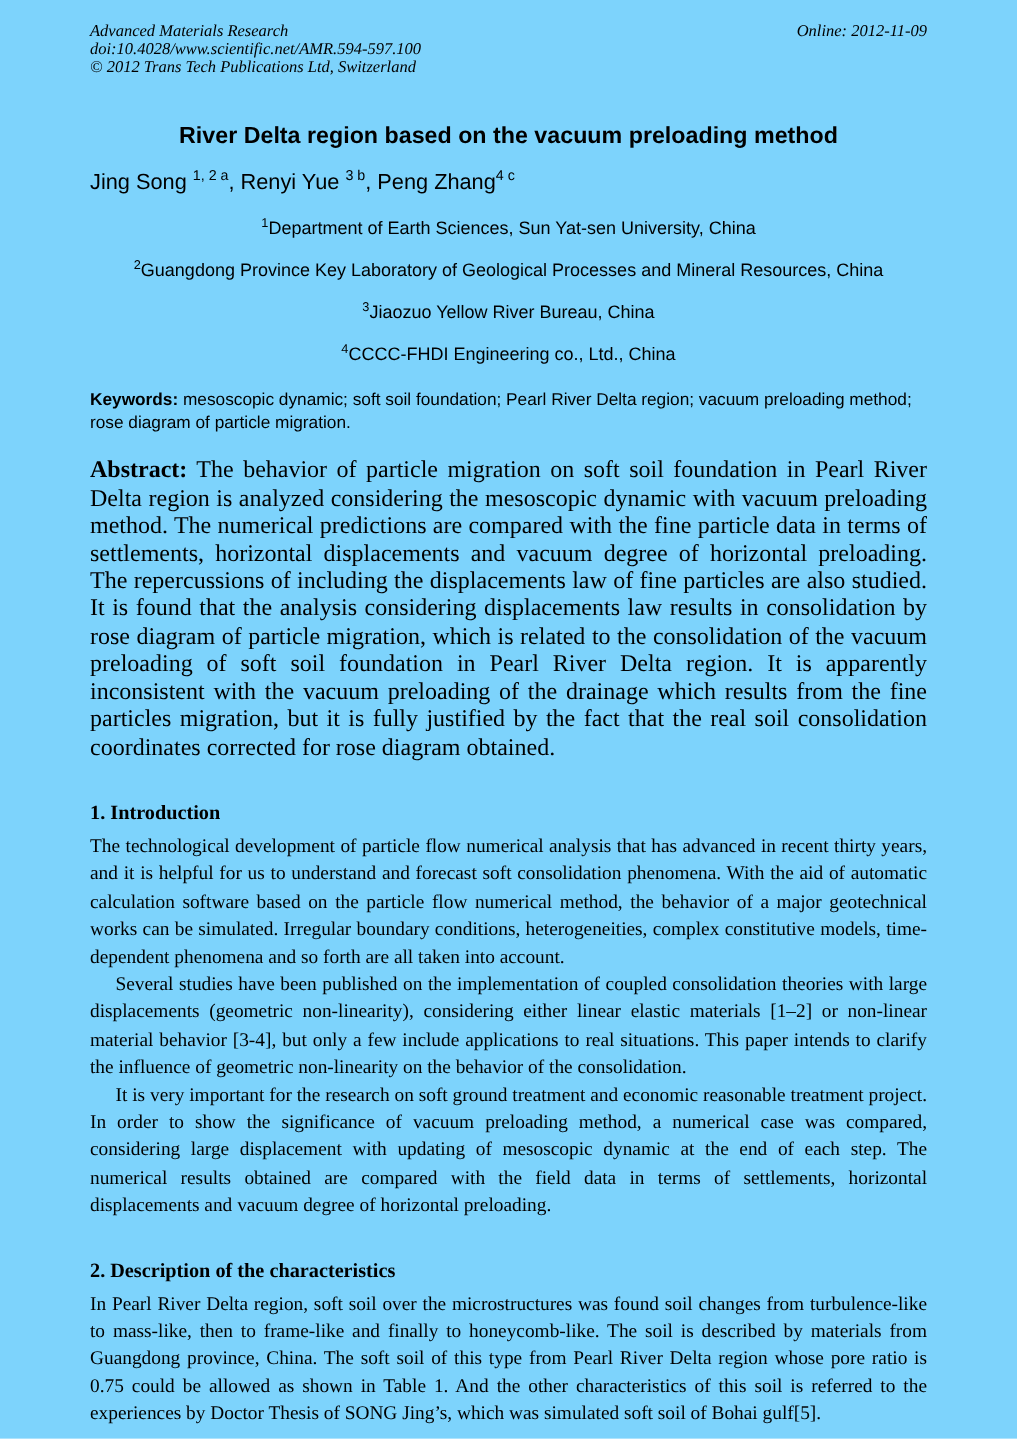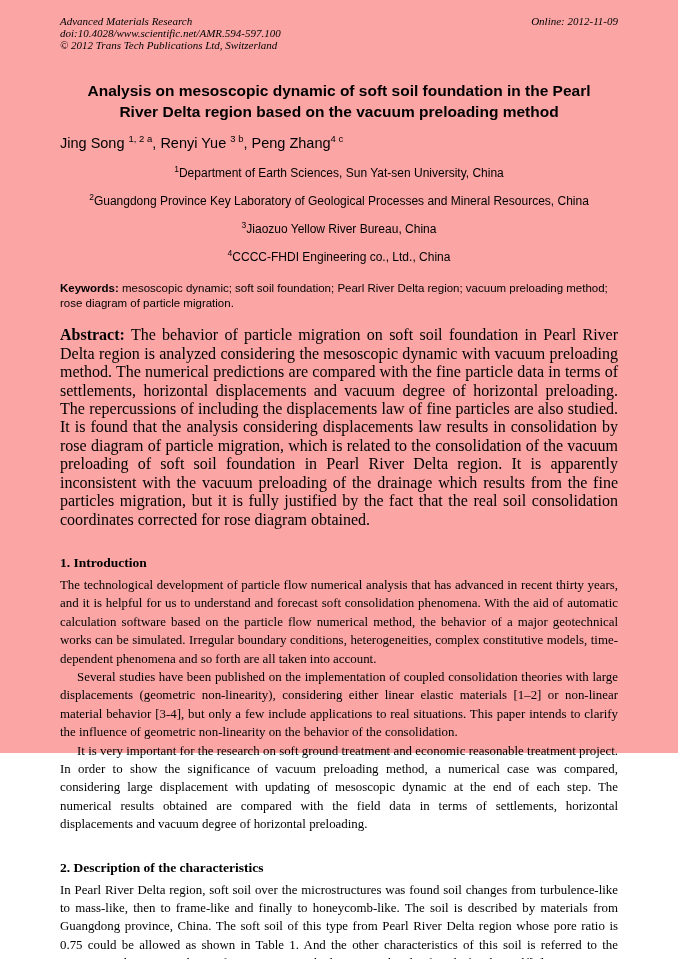--- a/index.html
+++ b/index.html
@@ -5,22 +5,22 @@
   * { margin: 0; padding: 0; box-sizing: border-box; }
   html, body { background: #ffffff; }
   body {
     width: 678px; height: 959px;
     font-family: "Liberation Serif", serif;
     color: #000;
     position: relative;
     overflow: hidden;
   }
   .page {
-    width: 678px; height: 753px;
-    background: #fca5a5;
+    width: 678px; height: 959px;
+    background: #7dd3fc;
     padding: 15px 60px 0 60px;
   }
   
   .hdr {
     display: flex;
     justify-content: space-between;
     align-items: flex-start;
     font-style: italic;
     font-size: 11px;
     line-height: 12.2px;
@@ -94,21 +94,20 @@
   <div class="hdr">
     <div class="left">
       <div>Advanced Materials Research</div>
       <div>doi:10.4028/www.scientific.net/AMR.594-597.100</div>
       <div>© 2012 Trans Tech Publications Ltd, Switzerland</div>
     </div>
     <div class="right">Online: 2012-11-09</div>
   </div>
 
   <div class="title">
-    <div>Analysis on mesoscopic dynamic of soft soil foundation in the Pearl</div>
     <div>River Delta region based on the vacuum preloading method</div>
   </div>
 
   <div class="authors"><span>Jing Song </span><sup>1, 2 a</sup><span>, </span><span>Renyi Yue </span><sup>3 b</sup><span>, </span><span>Peng Zhang</span><sup>4 c</sup><span></span></div>
 
   <div class="affil"><sup>1</sup><span>Department of Earth Sciences, Sun Yat-sen University, China</span></div>
   <div class="affil"><sup>2</sup><span>Guangdong Province Key Laboratory of Geological Processes and Mineral Resources, China</span></div>
   <div class="affil"><sup>3</sup><span>Jiaozuo Yellow River Bureau, China</span></div>
   <div class="affil"><sup>4</sup><span>CCCC-FHDI Engineering co., Ltd., China</span></div>
 

